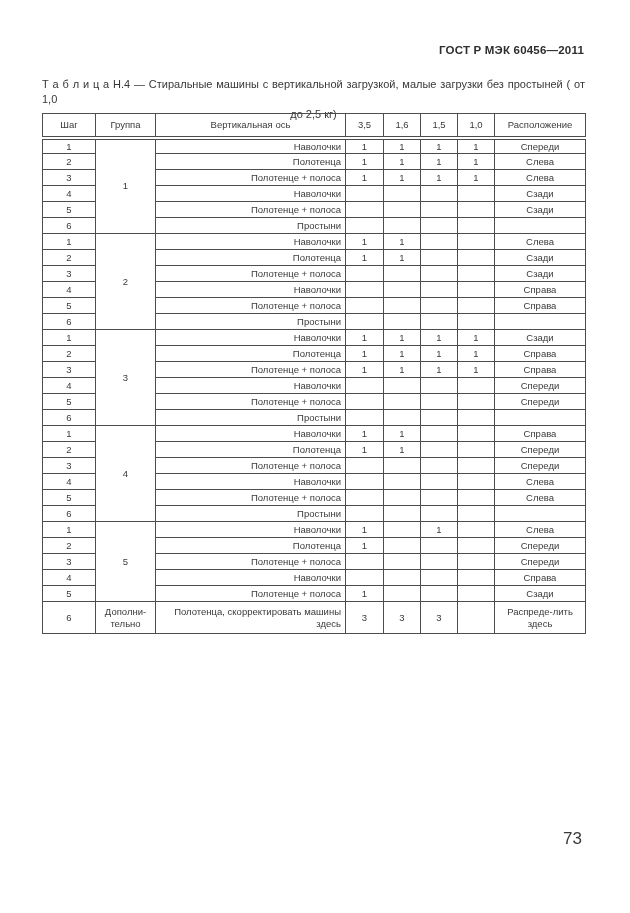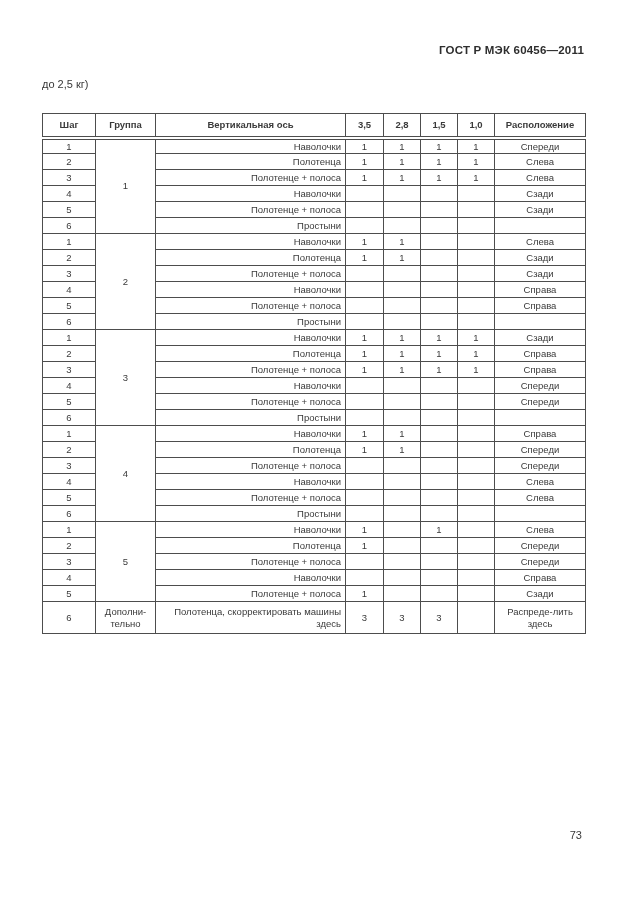--- a/index.html
+++ b/index.html
@@ -29,86 +29,87 @@
     width: 543px;
     font-size: 11px;
     line-height: 15px;
     color: #383838;
   }
   .caption-line1 {
     text-align: justify;
     text-align-last: justify;
     white-space: normal;
   }
-  .caption-line2 { text-align: left; }
+  .caption-line2 { text-align: center; }
   table.gost {
     position: absolute;
     top: 113px; left: 42px;
     width: 543px;
     border-collapse: collapse;
     table-layout: fixed;
     font-size: 9.5px;
     color: #3a3a3a;
   }
   table.gost th, table.gost td {
     border: 1px solid #4d4d4d;
     text-align: center;
     vertical-align: middle;
     padding: 1px 4px;
     line-height: 1.25;
   }
   table.gost thead th {
     height: 24px;
-    font-weight: bold;
+    font-weight: normal;
     font-size: 9.5px;
     border-bottom: 4px double #4d4d4d;
   }
   table.gost tbody td { height: 16px; }
   table.gost td.axis {
     text-align: right;
     padding-left: 8px;
   }
   table.gost td.group-cell { line-height: 1.3; }
   table.gost tr.tall td { height: 32px; }
   .page-number {
     position: absolute;
     top: 829px; right: 48px;
-    font-size: 11px;
+    font-size: 17px;
     color: #3a3a3a;
   }
 </style>
 </head>
 <body>
 
 <div class="page">
 
   <div class="doc-header">ГОСТ Р МЭК 60456—2011</div>
 
   <div class="caption">
+    <div class="caption-line1">Т а б л и ц а   Н.4 — Стиральные машины с вертикальной загрузкой, малые загрузки без простыней ( от 1,0</div>
     <div class="caption-line2">до 2,5 кг)</div>
   </div>
 
   <table class="gost">
     <colgroup>
       <col style="width:53px">
       <col style="width:60px">
       <col style="width:190px">
       <col style="width:38px">
       <col style="width:37px">
       <col style="width:37px">
       <col style="width:37px">
       <col style="width:91px">
     </colgroup>
     <thead>
       <tr>
         <th>Шаг</th>
         <th>Группа</th>
         <th>Вертикальная ось</th>
         <th>3,5</th>
-        <th>2,8</th>
+        <th>1,6</th>
         <th>1,5</th>
         <th>1,0</th>
         <th>Расположение</th>
       </tr>
     </thead>
     <tbody>
         <tr>
           <td>1</td>
           <td class="group-cell" rowspan="6">1</td>
           <td class="axis">Наволочки</td>

